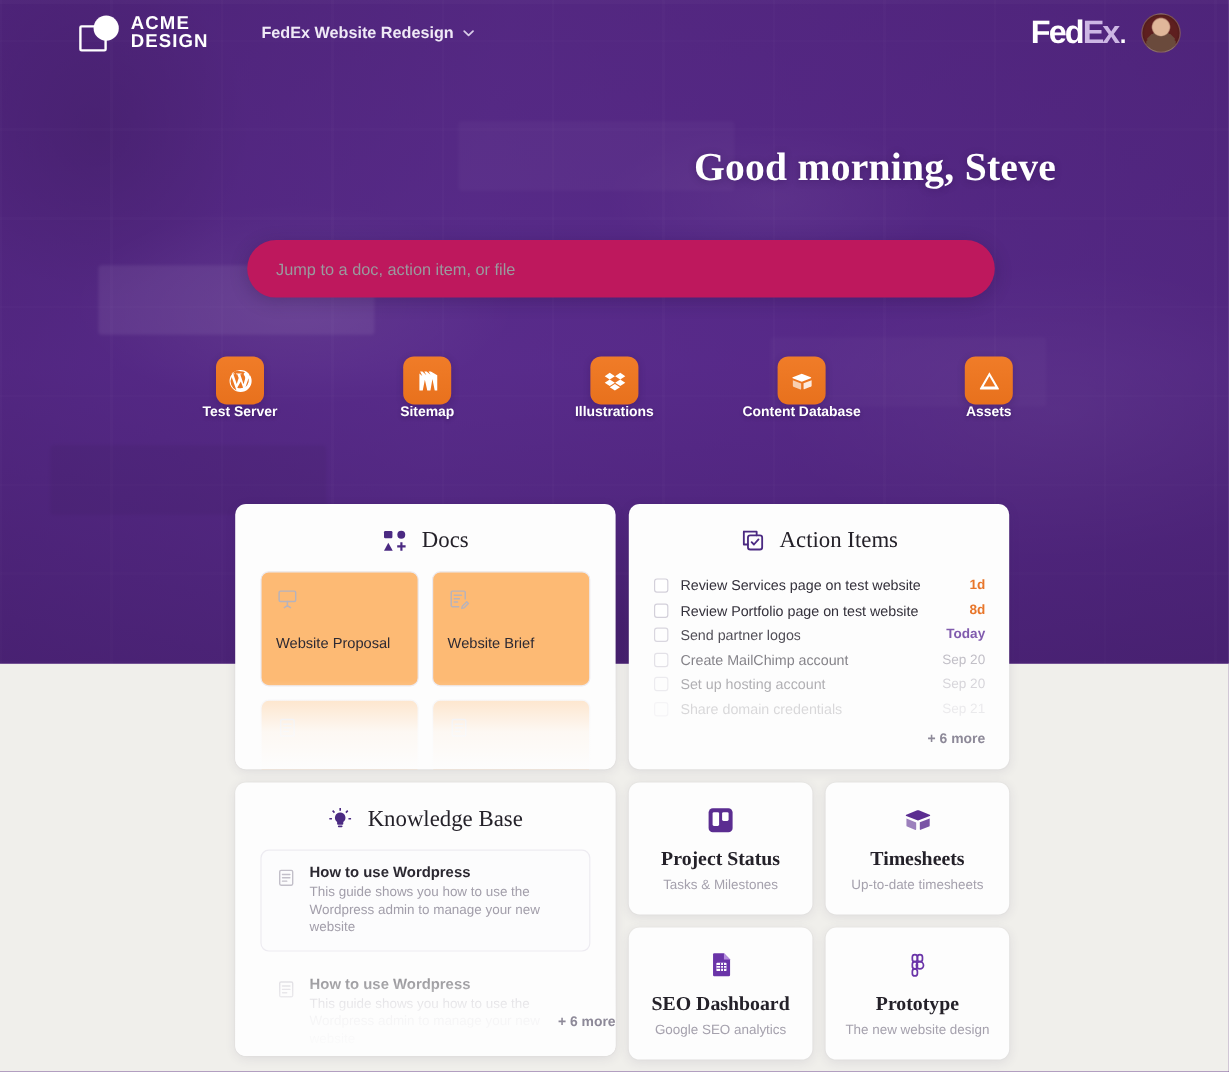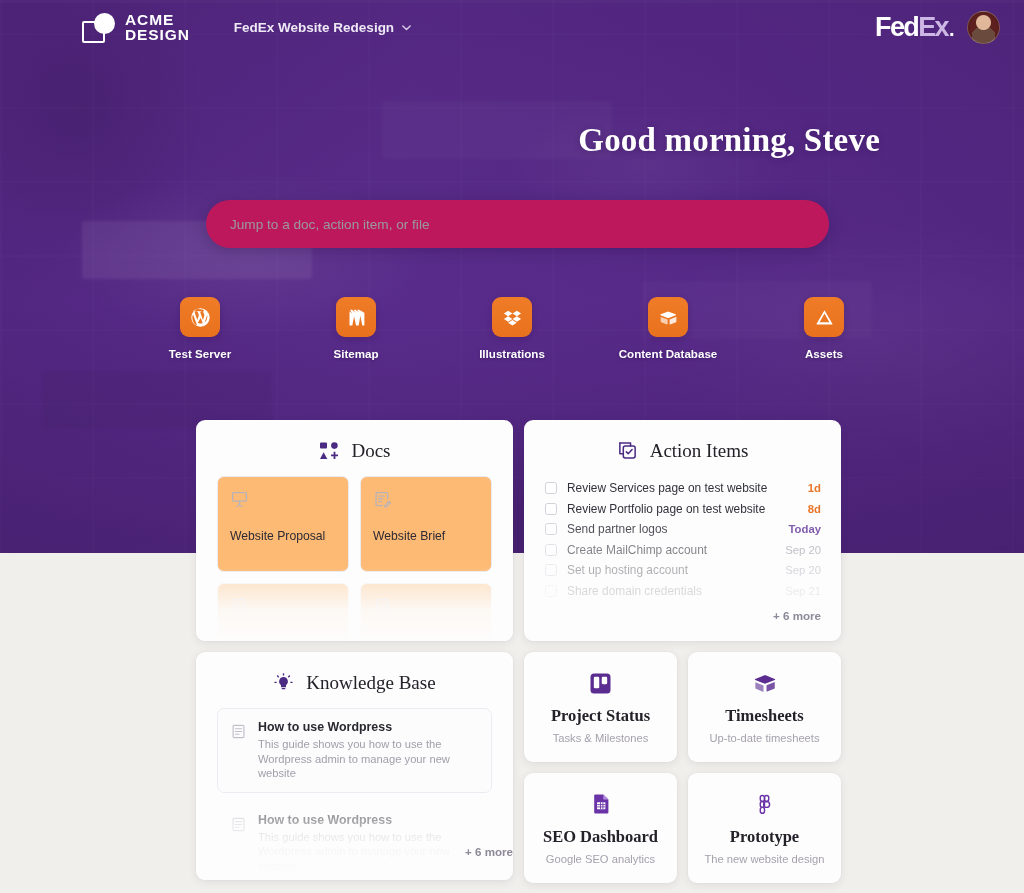--- a/index.html
+++ b/index.html
@@ -66,21 +66,20 @@
 
   
   .topbar {
     position: absolute;
     top: 0; left: 0;
     width: 996px; height: 55px;
     display: flex;
     align-items: center;
     padding: 0 12px 0 66px;
     z-index: 30;
-    margin-left: 16px;
   }
   .logo { display: flex; align-items: center; gap: 9px; }
   .logo-mark { position: relative; width: 34px; height: 30px; flex: 0 0 auto; }
   .logo-sq {
     position: absolute; left: 0; bottom: 0;
     width: 23px; height: 22px;
     border: 2.6px solid #ffffff;
     border-radius: 2px;
   }
   .logo-circ {
@@ -177,21 +176,20 @@
     top: 297px; left: 0; width: 1024px;
     display: flex;
     justify-content: center;
     gap: 70px;
     z-index: 20;
   }
   .ql {
     display: flex;
     flex-direction: column;
     align-items: center;
-    gap: 10px;
     cursor: pointer;
     width: 86px;
   }
   .ql-tile {
     width: 40px; height: 40px;
     border-radius: 9px;
     background: linear-gradient(180deg, #f07c28 0%, #e8711d 100%);
     display: flex; align-items: center; justify-content: center;
     box-shadow: 0 2px 6px rgba(40,12,70,.22);
   }

